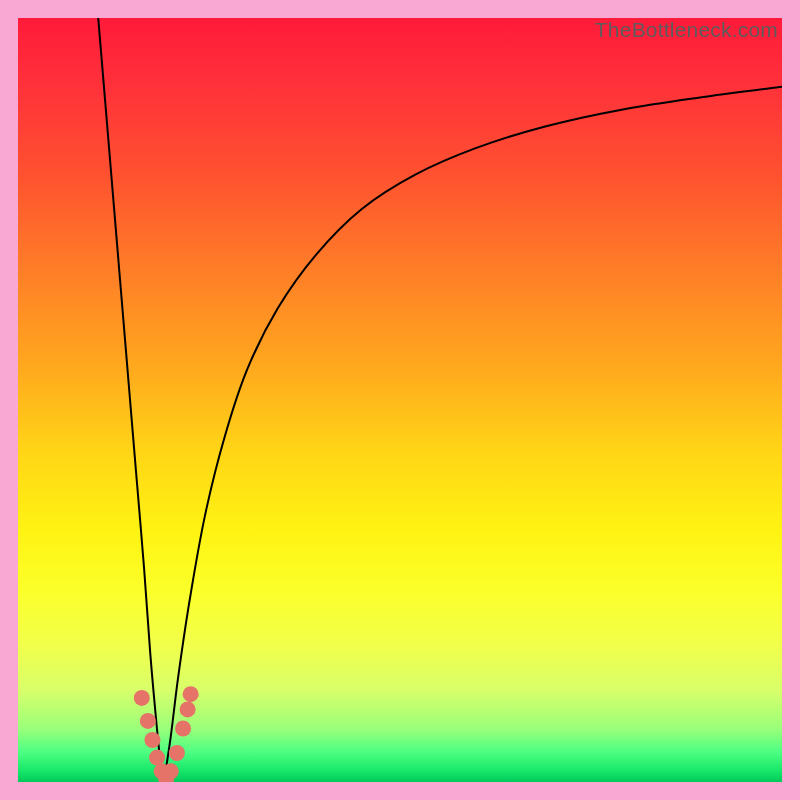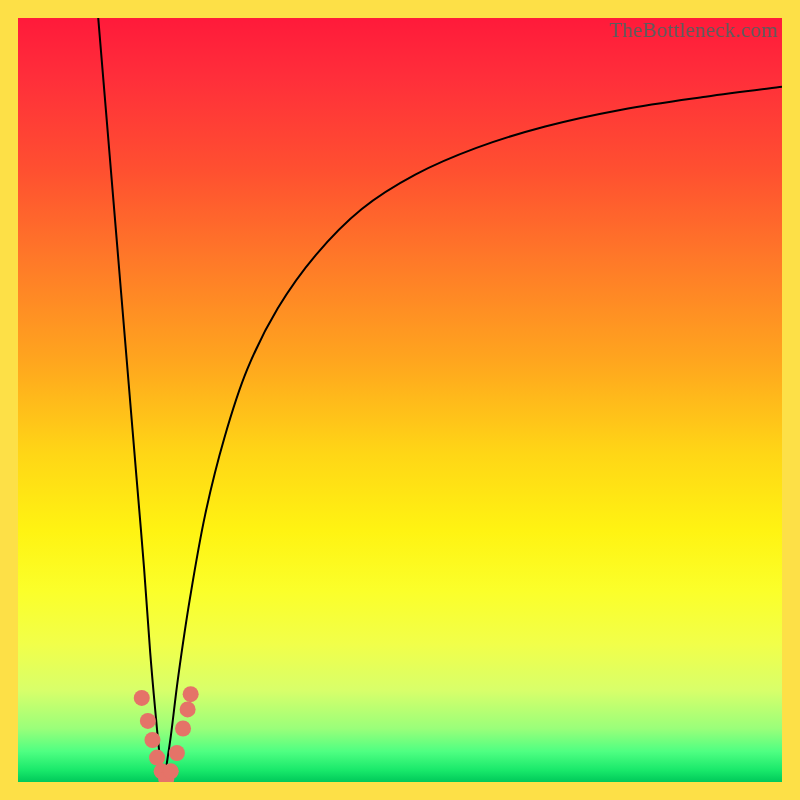--- a/index.html
+++ b/index.html
@@ -6,23 +6,22 @@
     margin: 0;
     padding: 0;
     width: 800px;
     height: 800px;
     overflow: hidden;
     font-family: Arial, Helvetica, sans-serif;
   }
   .frame {
     width: 800px;
     height: 800px;
-    background: #fde047;
+    background: #f9a8d4;
     position: relative;
-    font-family: Liberation Serif, serif;
   }
   .plot-area {
     position: absolute;
     left: 18px;
     top: 18px;
     width: 764px;
     height: 764px;
     overflow: hidden;
   }
   .gradient-bg {

